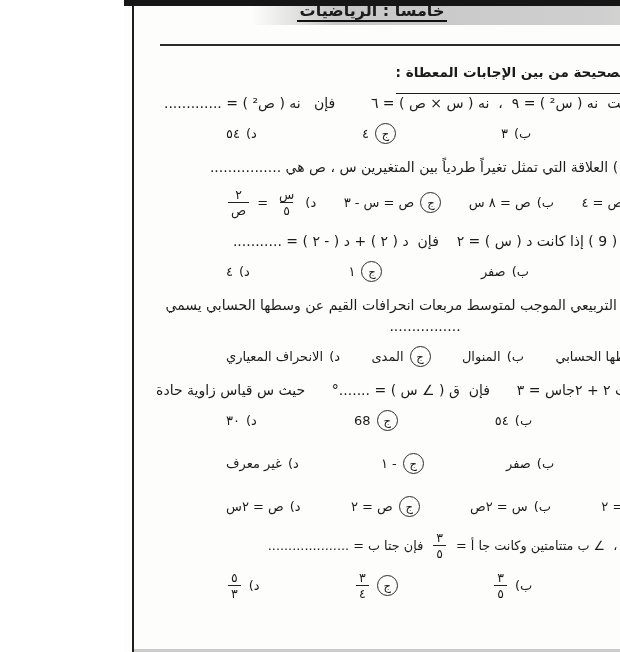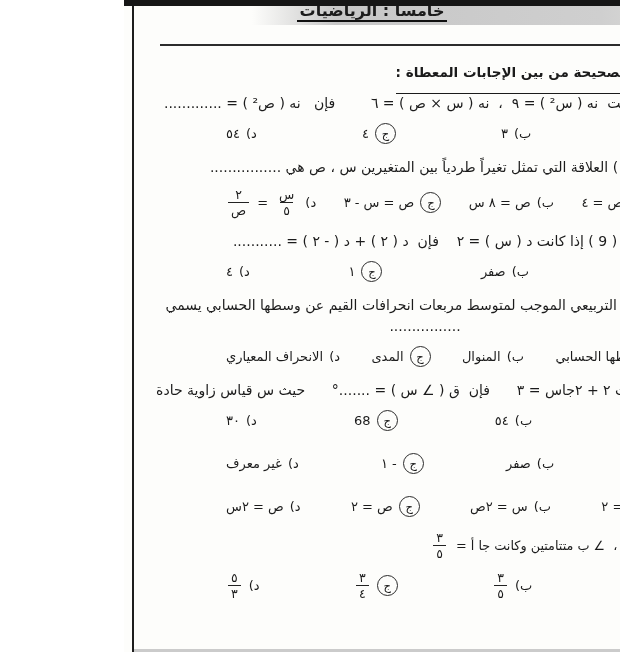--- a/index.html
+++ b/index.html
@@ -215,20 +215,21 @@
             <span class="letter">د)</span>
             <span class="val">ص = ٢س</span>
           </span>
       </div>
     </div>
 
     <div class="q">
       <div class="q8text">
         <span>( ٨ ) إذا كان ∠ أ  ،  ∠ ب متتامتين وكانت جا أ =</span>
         <span class="frac"><span class="num">٣</span><span class="den">٥</span></span>
+        <span>فإن جتا ب = ....................</span>
       </div>
       <div class="opts">
         <span class="opt">
             <span class="letter">أ)</span>
             <span class="frac">
               <span class="num">٤</span>
               <span class="den">٥</span>
             </span>
           </span>
         <span class="opt">

